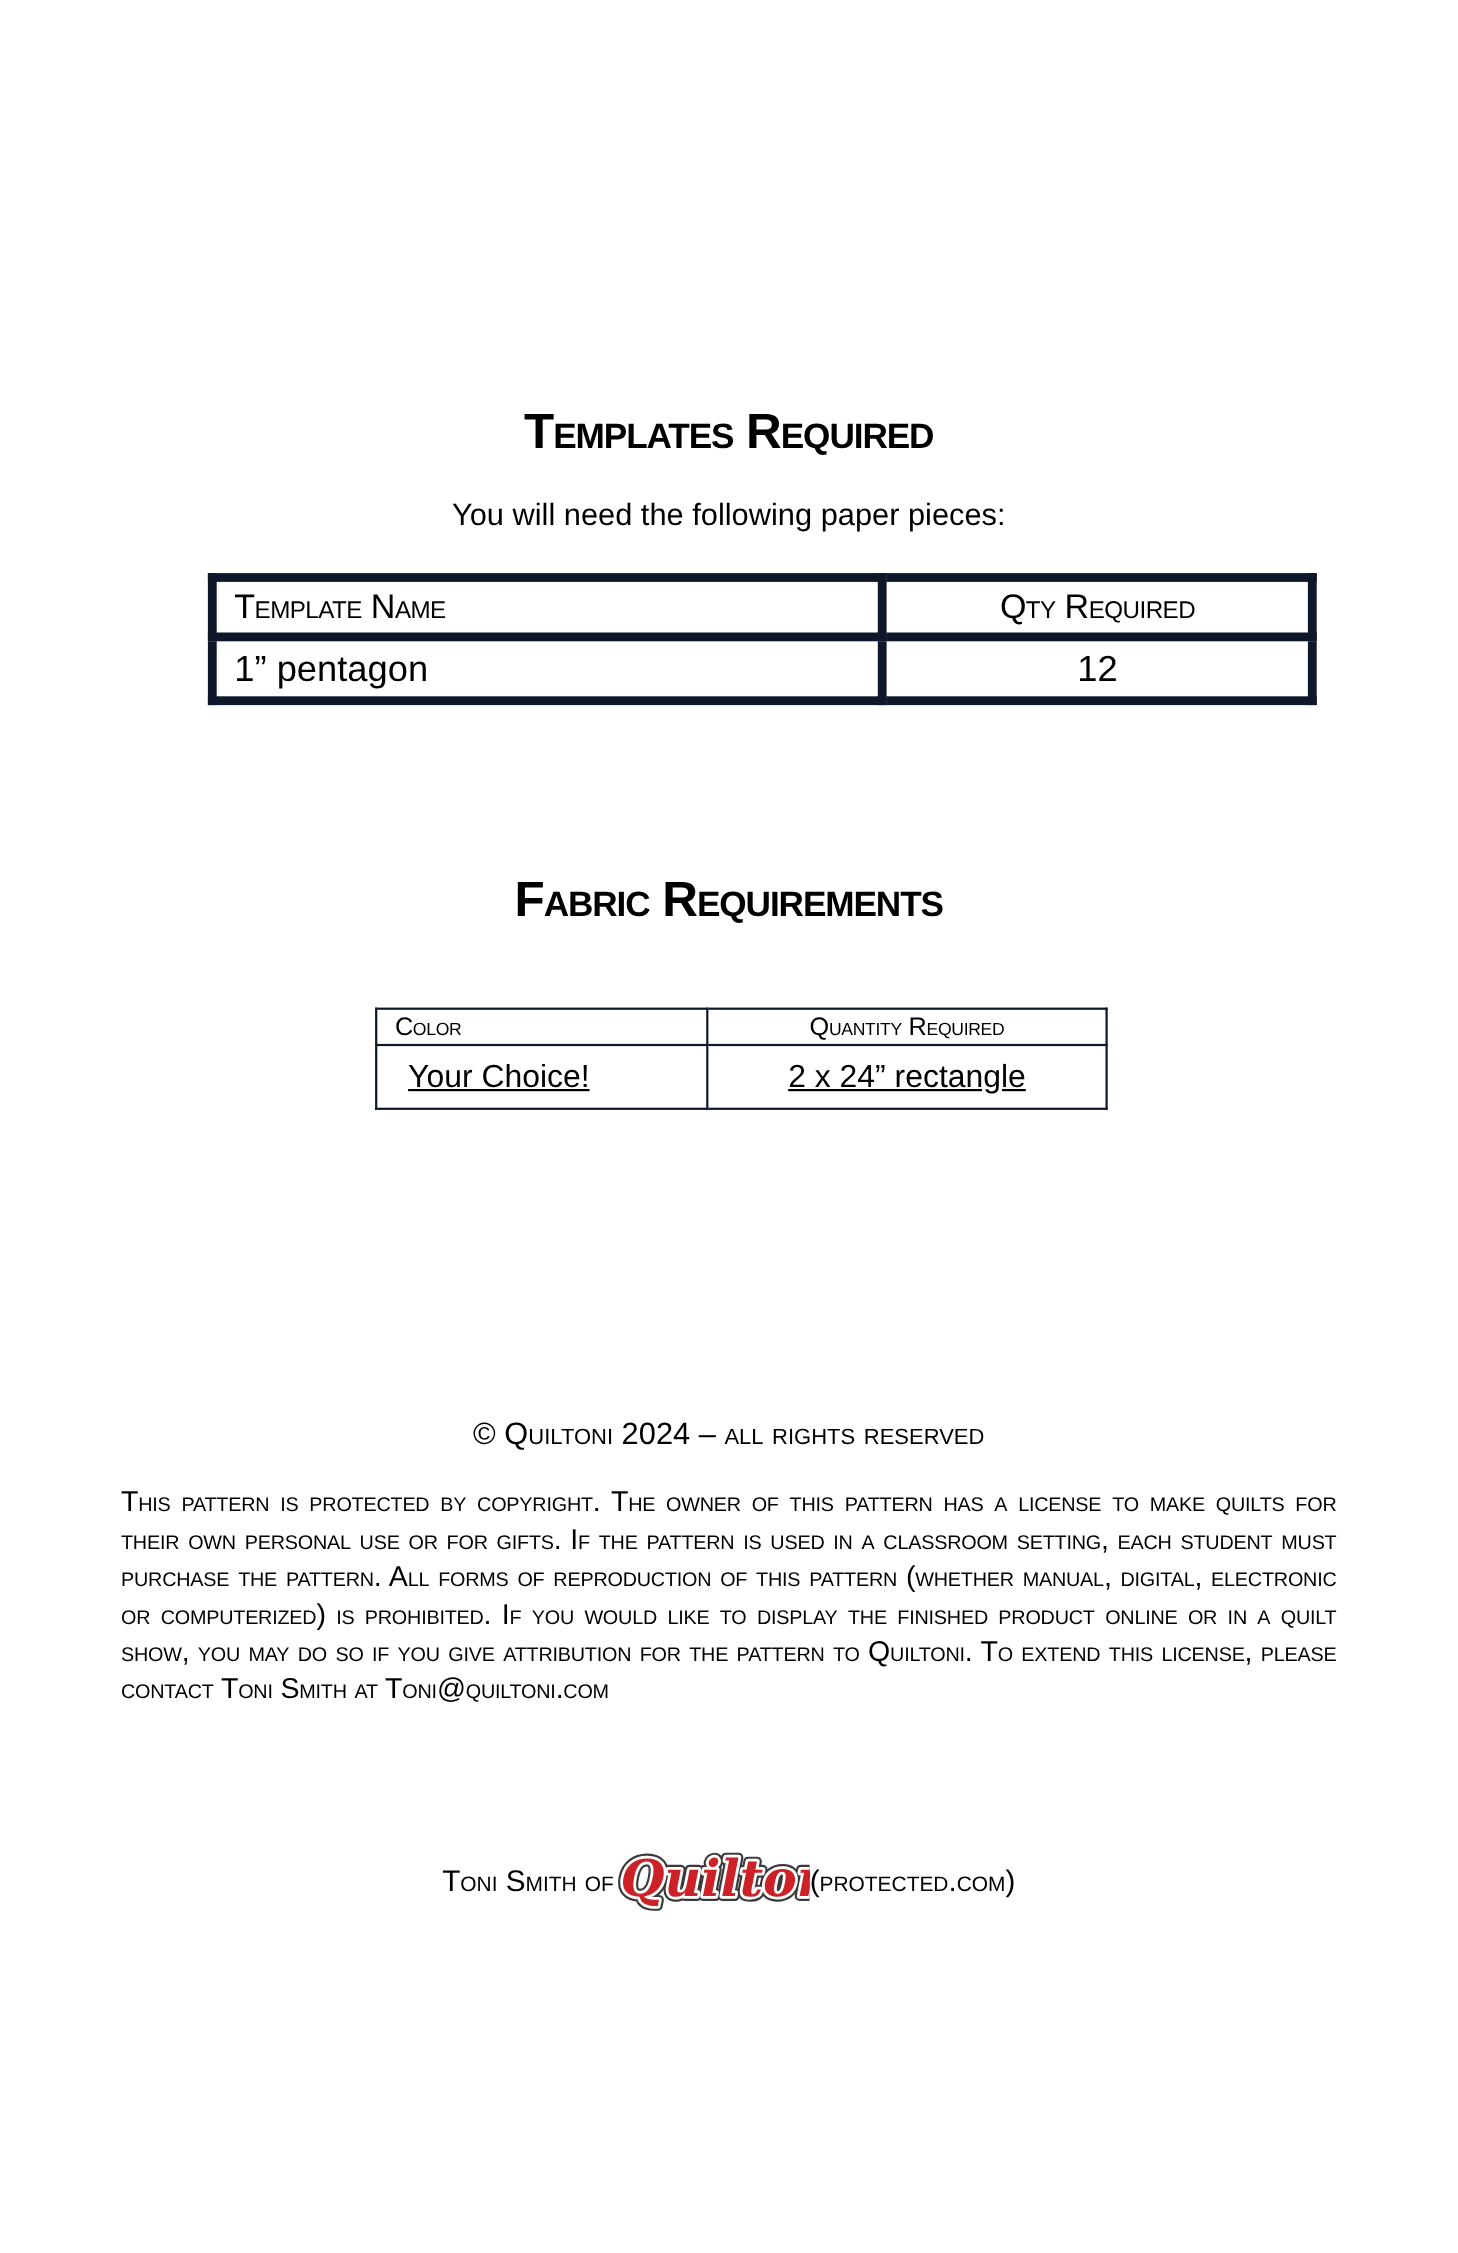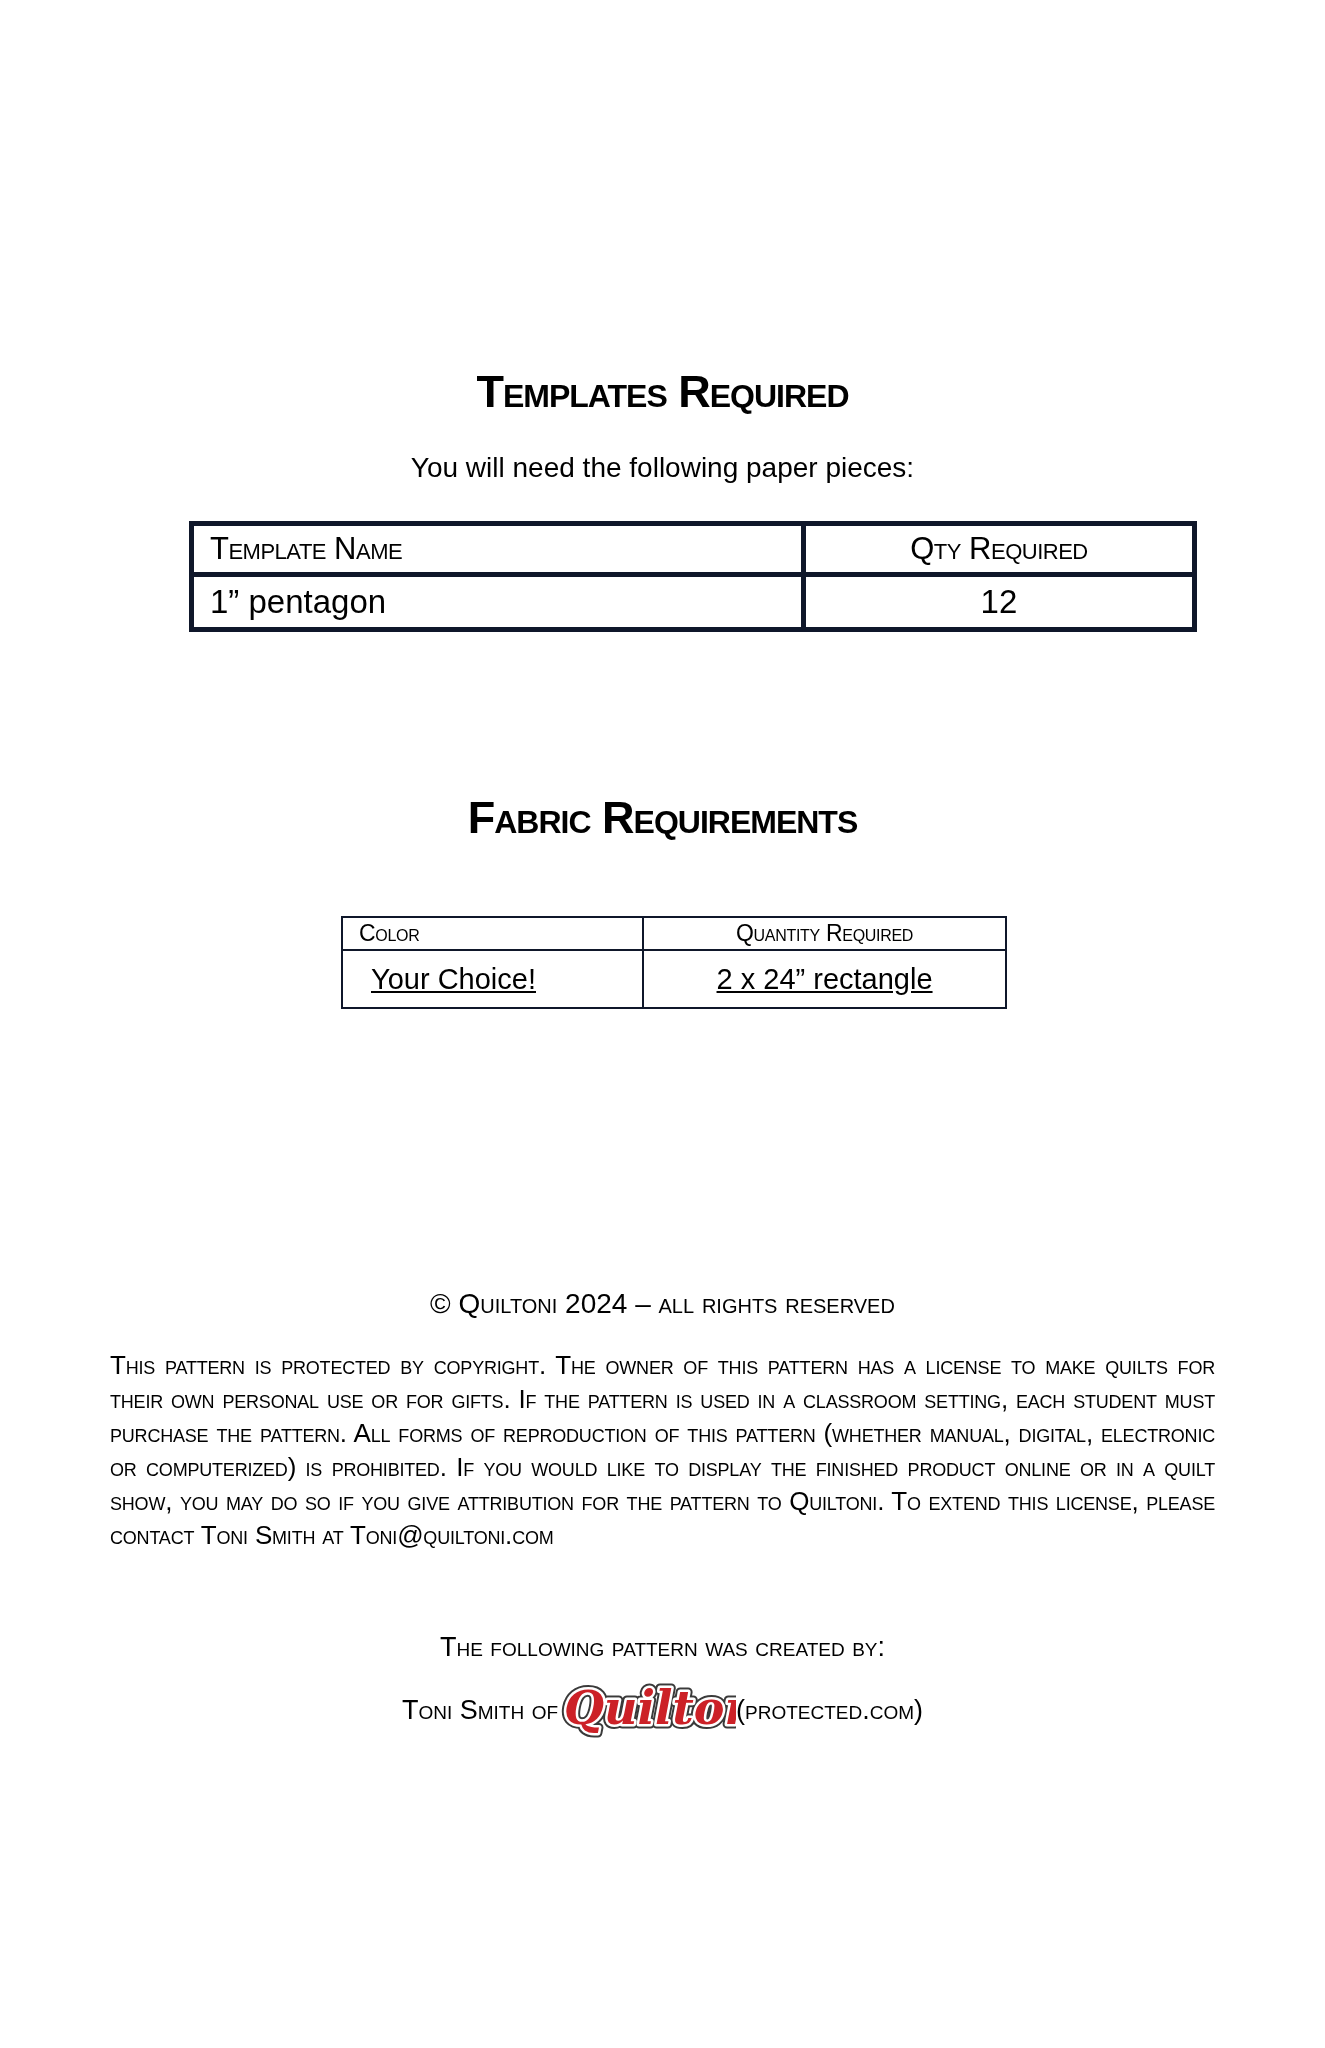--- a/index.html
+++ b/index.html
@@ -36,21 +36,21 @@
     top: 436px;
     font-size: 28px;
   }
   
   .doc-table {
     position: absolute;
     border-collapse: collapse;
     table-layout: fixed;
   }
   .doc-table td {
-    border: 5px solid #0f172a;
+    border: 8px solid #0f172a;
     padding: 0;
     vertical-align: middle;
     margin-left: 34px;
   }
   #templates-table {
     left: 189px;
     top: 521px;
     width: 1008px;
   }
   #templates-table .hdr-row td {
@@ -170,21 +170,20 @@
         <td class="col-left">Your Choice!</td>
         <td class="col-center">2 x 24” rectangle</td>
       </tr>
     </tbody>
   </table>
 
   <div id="copyright-line" class="centered-line">© Quiltoni 2024 – all rights reserved</div>
 
   <div id="license-paragraph">This pattern is protected by copyright. The owner of this pattern has a license to make quilts for their own personal use or for gifts. If the pattern is used in a classroom setting, each student must purchase the pattern. All forms of reproduction of this pattern (whether manual, digital, electronic or computerized) is prohibited. If you would like to display the finished product online or in a quilt show, you may do so if you give attribution for the pattern to Quiltoni.  To extend this license, please contact Toni Smith at Toni@quiltoni.com</div>
 
-  <div id="created-by-line" class="centered-line">The following pattern was created by:</div>
 
   <div id="byline">
     <span class="byline-text">Toni Smith of</span>
     <svg id="quiltoni-logo" width="178" height="64" viewBox="0 0 178 64" aria-hidden="true">
       <text x="6" y="46" stroke="#3a3a3a" stroke-width="9" stroke-linejoin="round">Quiltoni</text>
       <text x="6" y="46" stroke="#ffffff" stroke-width="5" stroke-linejoin="round">Quiltoni</text>
       <text x="6" y="46" fill="#cc2127">Quiltoni</text>
     </svg>
     <span class="byline-text">(protected.com)</span>
   </div>

